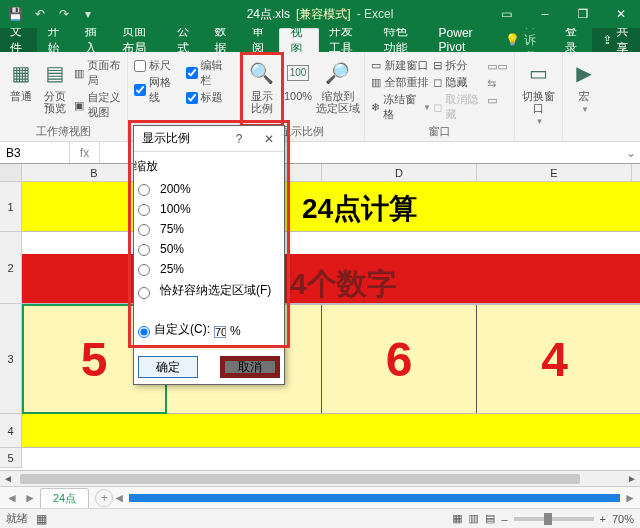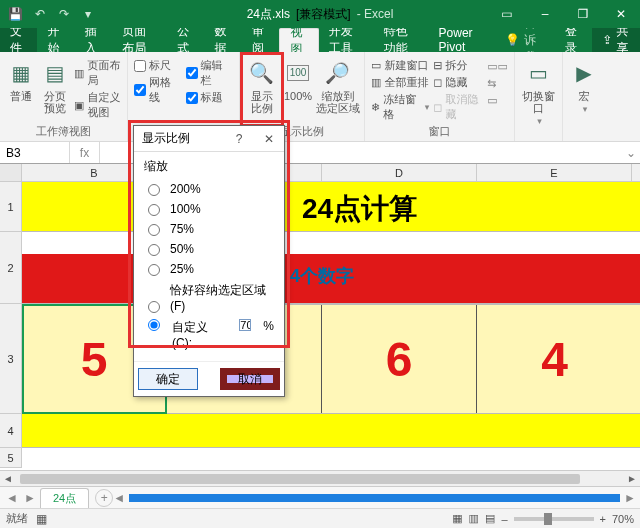--- a/index.html
+++ b/index.html
@@ -6,21 +6,21 @@
   html, body { width: 640px; height: 528px; overflow: hidden; background: #fff; }
   .titlebar {
     height: 28px; background: #0f7a3f; color: #fff;
     display: flex; align-items: center; font-size: 12px;
     position: relative;
   }
   .qat { display: flex; gap: 4px; padding-left: 6px; align-items: center; }
   .qat .icon { width: 20px; height: 20px; display:flex;align-items:center;justify-content:center;color:#cfe8d9;font-size:12px; }
   .title-center { position:absolute; left:50%; transform:translateX(-50%); display:flex; gap:6px; align-items:center; }
   .title-center .doc { color:#fff; }
-  .title-center .mode { color:#000000; }
+  .title-center .mode { color:#fef9c3; }
   .title-center .app { color:#cfe8d9; }
   .winctrl { margin-left:auto; display:flex; }
   .winctrl .btn { width:38px; height:28px; display:flex;align-items:center;justify-content:center; color:#fff; font-size:12px;}
   .tabs {
     height:24px; background:#0f7a3f; display:flex; align-items:flex-end; font-size:12px; color:#fff;
   }
   .tab { padding:4px 10px 4px; height:24px; display:flex;align-items:center; }
   .tab.file { background:#0c6033; }
   .tab.active { background:#f3f3f3; color:#0f7a3f; border:1px solid #ddd; border-bottom:none; border-radius:2px 2px 0 0; }
   .tab.tell { color:#b6dac2; display:flex; gap:4px; align-items:center;}
@@ -50,21 +50,21 @@
   .corner { width:22px; border-right:1px solid #ccc; background:#e8e8e8; }
   .ch { border-right:1px solid #ccc; display:flex;align-items:center;justify-content:center; }
   
   .sheet { position:relative; height:288px; background:#fff; overflow:hidden; }
   .rh { height:0; border-bottom:1px solid #ccc; font-size:11px; color:#333; display:flex;align-items:center;justify-content:center; background:#f0f0f0; border-right:1px solid #ccc; position:absolute; left:0; width:22px; }
   .cells { position:absolute; left:22px; top:0; right:0; }
   .band-yellow { position:absolute; left:0; right:0; background:#ffff00; border-bottom:1px solid #bbb;}
   .band-red { position:absolute; left:0; right:0; background:#e01818; border-bottom:1px solid #bbb;}
   .band-cream { position:absolute; left:0; right:0; background:#fff7b8; border-bottom:1px solid #bbb; border-top:1px solid #bbb;}
   .title24 { position:absolute; color:#000; font-size:28px; font-weight:800; }
-  .subtitle { position:absolute; color:#0369a1; font-size:18px; font-weight:600; }
+  .subtitle { position:absolute; color:#7f1d1d; font-size:30px; font-weight:600; }
   .numcell { position:absolute; color:#e01818; font-size:48px; font-weight:800; display:flex;align-items:center;justify-content:center; border-right:1px solid #555; height:100%; }
   .vline { position:absolute; top:0; bottom:0; width:0; border-right:1px dashed #bbb; }
   .selbox { position:absolute; border:2px solid #199b52; box-sizing:border-box; }
   
   .hscroll { height:16px; background:#f0f0f0; border-top:1px solid #ccc; display:flex; }
   .hscroll .track { flex:1; position:relative; }
   .hscroll .thumb { position:absolute; height:10px; top:3px; background:#c8c8c8; border-radius:2px; }
   .hscroll .arrow { width:16px; display:flex;align-items:center;justify-content:center; color:#666; font-size:10px;}
   
   .sheetbar { height:22px; display:flex; align-items:center; font-size:12px; border-top:1px solid #ccc; background:#f7f7f7; }
@@ -79,28 +79,28 @@
   .slider { width:80px; height:4px; background:#c8c8c8; position:relative; }
   .slider .knob { position:absolute; width:8px; height:12px; background:#888; top:-4px; }
   
   .dialog {
     position:absolute; width:152px; background:#fff;
     border:1px solid #666; box-shadow:2px 2px 6px rgba(0,0,0,0.3);
   }
   .dlg-title { height:26px; background:#fff; display:flex; align-items:center; font-size:12px; padding-left:8px; border-bottom:1px solid #ddd; }
   .dlg-title .r { margin-left:auto; display:flex; }
   .dlg-title .r .b { width:30px; height:26px; display:flex;align-items:center;justify-content:center; color:#555;}
-  .dlg-body { padding:6px 10px 8px; font-size:12px; }
+  .dlg-body { padding:6px 0 8px; font-size:12px; }
   .dlg-group-label { font-size:12px; margin-bottom:4px; }
   .radio-row { display:flex; align-items:flex-end; gap:10px; padding:3px 0 3px 4px; font-size:12px; }
   .radio-row input { width:12px; height:12px;text-decoration:underline; }
-  .custom-row { display:flex; align-items:flex-start; gap:12px; }
+  .custom-row { display:flex; align-items:flex-end; gap:4px;margin-top:16px; }
   .custom-input { width:36px; border:1px solid #7a9cc6; height:18px; font-size:11px; text-align:center; background:#fff; }
   .dlg-btns { display:flex; gap:22px; justify-content:center; padding:6px 0; border-top:1px solid #eee;}
-  .dlg-btn { width:60px; height:22px; border:7px solid #7f1d1d; background:#c4b5fd; font-size:12px; display:flex;align-items:center;justify-content:center;}
+  .dlg-btn { width:60px; height:22px; border:5px solid #7f1d1d; background:#737373; font-size:12px; display:flex;align-items:center;justify-content:center;}
   .dlg-btn.primary { border:1px solid #2a6fbf; background:#eaf2fb; }
   .redbox2 { border:3px solid #e53030; position:absolute; pointer-events:none; }
   .arrow-down::after { content:"▾"; font-size:9px; margin-left:2px; color:#888; }
 </style>
 </head>
 <body>
 
 <div class="titlebar">
   <div class="qat">
     <div class="icon">💾</div>

